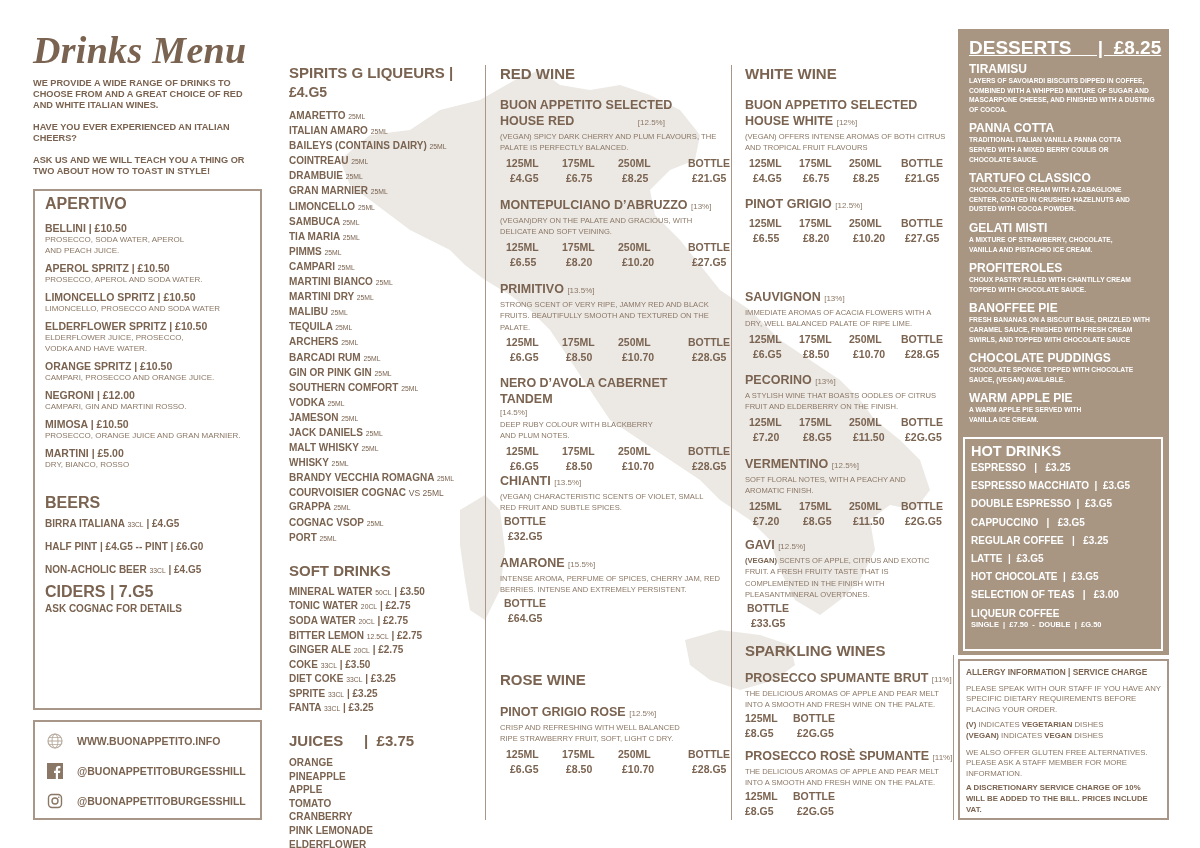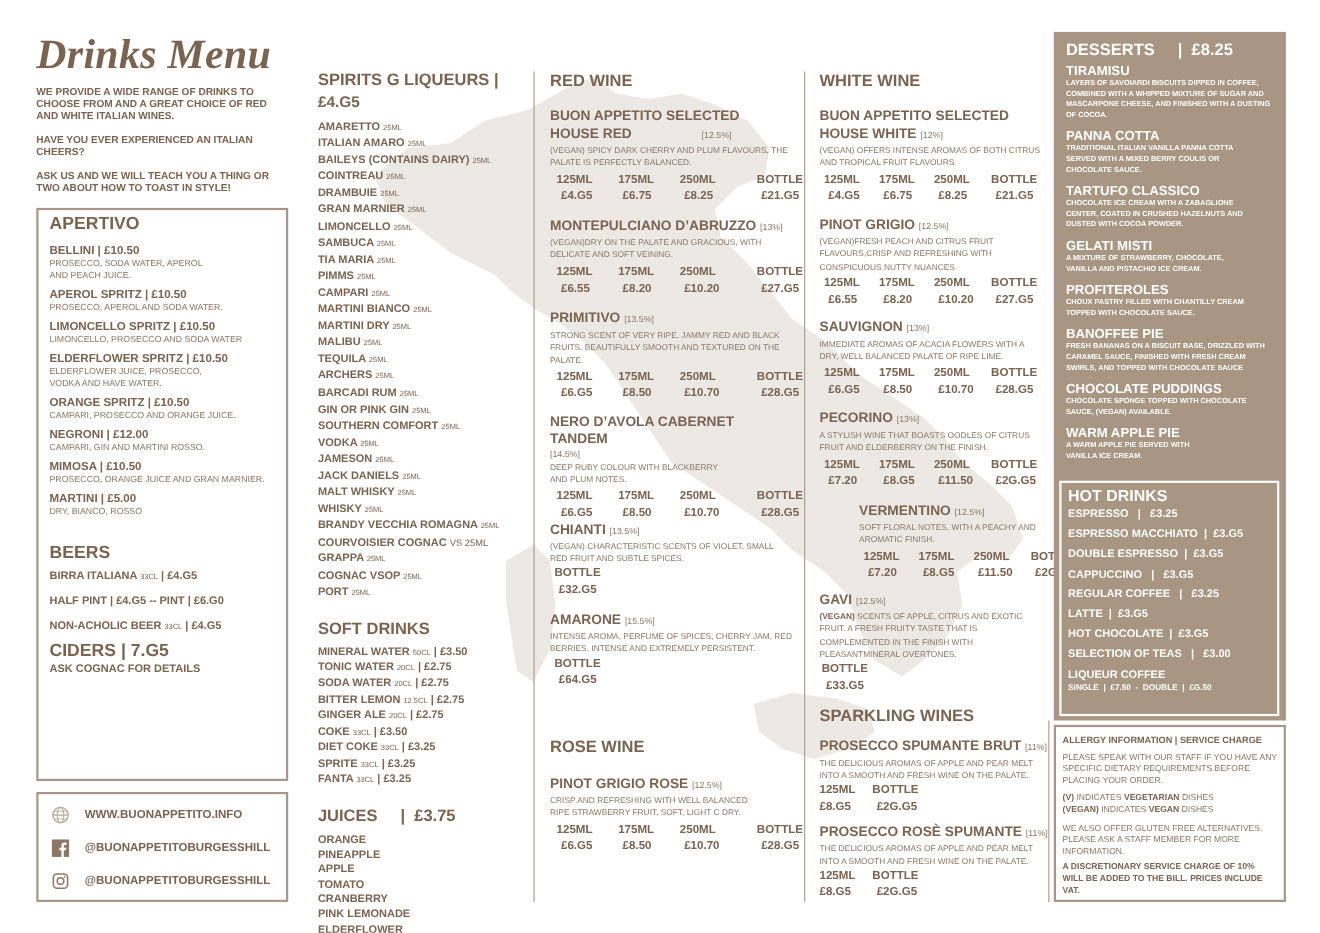--- a/index.html
+++ b/index.html
@@ -38,21 +38,21 @@
   .abv { font-size: 8px; font-weight: normal; color: #8b7765; }
   .wdesc { font-size: 7.6px; color: #8b7765; line-height: 11.4px; }
   .ptable { display: grid; grid-template-columns: 56px 56px 70px 50px; margin-top: 2px; padding-left: 6px; }
   .ptable span { font-size: 10.5px; font-weight: bold; color: #7a6350; line-height: 15px; }
   .ptable span.pr { padding-left: 4px; }
   .p2 { display: grid; grid-template-columns: 48px 60px; }
   .p2 span { font-size: 10.5px; font-weight: bold; color: #7a6350; line-height: 15px; }
 
   
   .dess { left: 958px; top: 29px; width: 211px; height: 626px; background: #a89683; color: #ffffff; padding: 8px 11px; }
-  .dess-h { font-size: 15px; font-weight: bold; }
+  .dess-h { font-size: 19px; font-weight: bold; text-decoration: underline; }
   .d-item { margin-top: 7px; }
   .d-name { font-size: 12px; font-weight: bold; line-height: 14px; }
   .d-desc { font-size: 6.7px; font-weight: bold; line-height: 9.6px; }
   .hot { position: absolute; left: 5px; top: 408px; width: 200px; height: 214px; border: 2px solid #ffffff; padding: 4px 6px; }
   .hot-h { font-size: 14.5px; font-weight: bold; }
   .hot-row { font-size: 10px; font-weight: bold; line-height: 18.2px; white-space: nowrap; }
   .allergy { left: 958px; top: 659px; width: 211px; height: 161px; border: 2px solid #a89788; padding: 6px 6px; font-size: 7.8px; color: #8b7765; line-height: 10.6px; }
   .allergy p { margin-top: 6px; }
   .allergy .bb { font-weight: bold; color: #7a6350; }
 </style>
@@ -338,21 +338,20 @@
         <span>BOTTLE</span>
     <span class="pr">£4.G5</span>
         <span class="pr">£6.75</span>
         <span class="pr">£8.25</span>
         <span class="pr">£21.G5</span>
   </div>
 </div>
 
 <div class="wine" style="left:745px; top:196px; width:205px;">
   <div class="wname"><span>PINOT GRIGIO</span> <span class="abv">[12.5%]</span></div>
-  <div class="wdesc" style="width:180px;">(VEGAN)FRESH PEACH AND CITRUS FRUIT FLAVOURS,CRISP AND REFRESHING WITH CONSPICUOUS NUTTY NUANCES</div>
   <div class="ptable" style="grid-template-columns:50px 50px 52px 50px; padding-left:4px;">
     <span>125ML</span>
         <span>175ML</span>
         <span>250ML</span>
         <span>BOTTLE</span>
     <span class="pr">£6.55</span>
         <span class="pr">£8.20</span>
         <span class="pr">£10.20</span>
         <span class="pr">£27.G5</span>
   </div>
@@ -381,21 +380,21 @@
         <span>175ML</span>
         <span>250ML</span>
         <span>BOTTLE</span>
     <span class="pr">£7.20</span>
         <span class="pr">£8.G5</span>
         <span class="pr">£11.50</span>
         <span class="pr">£2G.G5</span>
   </div>
 </div>
 
-<div class="wine" style="left:745px; top:456px; width:205px;margin-left:36px;">
+<div class="wine" style="left:745px; top:456px; width:205px;">
   <div class="wname"><span>VERMENTINO</span> <span class="abv">[12.5%]</span></div>
   <div class="wdesc" style="width:175px;">SOFT FLORAL NOTES, WITH A PEACHY AND AROMATIC FINISH.</div>
   <div class="ptable" style="grid-template-columns:50px 50px 52px 50px; padding-left:4px;">
     <span>125ML</span>
         <span>175ML</span>
         <span>250ML</span>
         <span>BOTTLE</span>
     <span class="pr">£7.20</span>
         <span class="pr">£8.G5</span>
         <span class="pr">£11.50</span>

